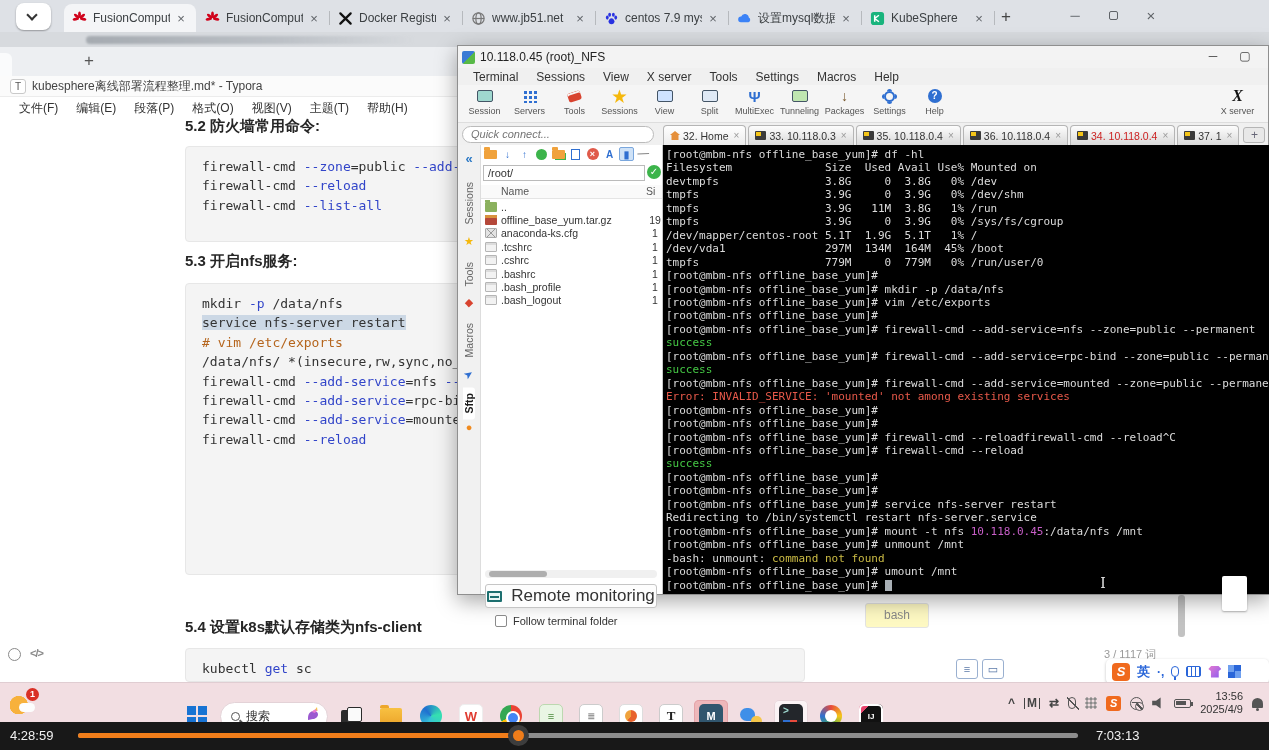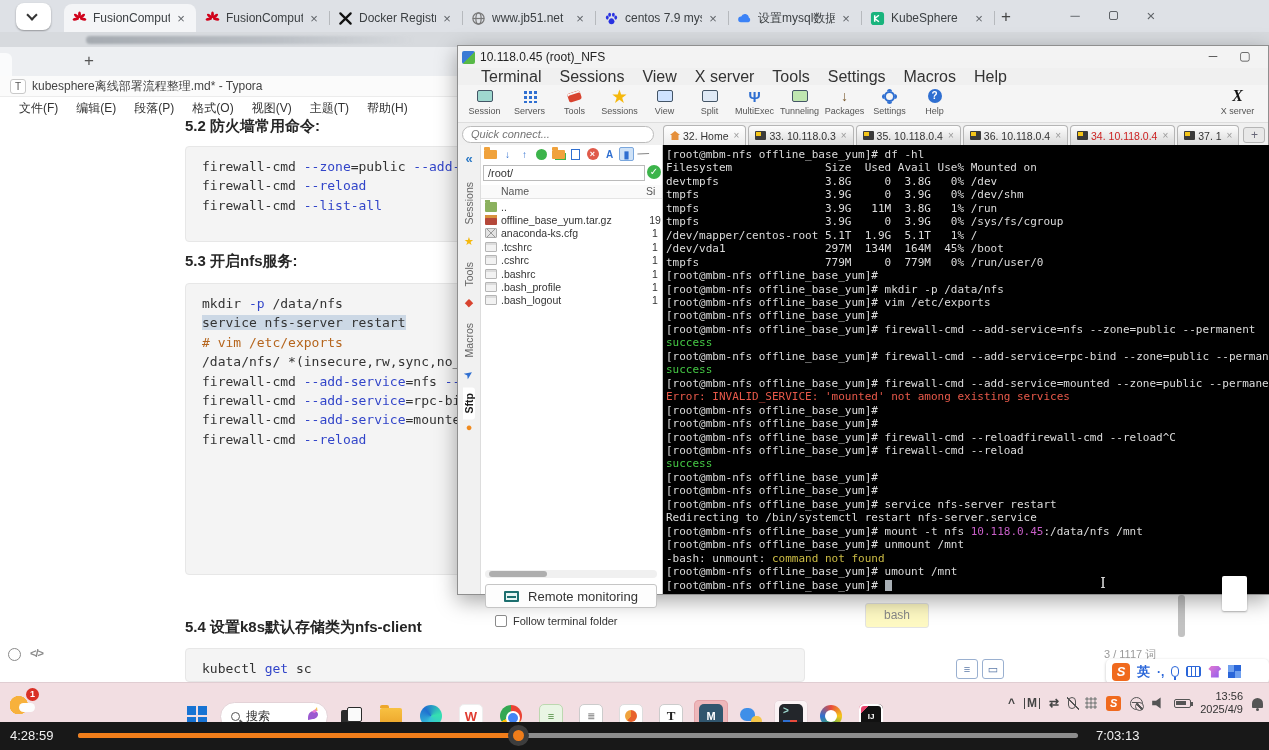--- a/index.html
+++ b/index.html
@@ -41,21 +41,21 @@
   .ty-status-code{left:30px;top:571px;color:#8a8a8a;font-size:11px;font-weight:bold;letter-spacing:-1px}
   .bash-pill{left:865px;top:527px;width:64px;height:25px;background:#fef9c3;border:1px solid #e3e3e3;border-radius:3px;color:#888;font-size:12px;text-align:center;line-height:23px}
   .ty-scroll{left:1176px;top:519px;width:11px;height:66px;background:#fff}
   .ty-scroll .thumb{position:absolute;left:2px;top:0;width:7px;height:42px;background:#c2c2c2;border-radius:3px}
   .wordcount{left:1104px;top:571px;color:#9a9a9a;font-size:11px}
   
   .moba{left:457px;top:45px;width:812px;height:550px;background:#f0f0f0;border:1px solid #8f8f8f;box-shadow:0 6px 20px rgba(0,0,0,.35)}
   .mb-title{position:absolute;left:0;top:0;width:100%;height:22px;background:#f3f3f3;display:flex;align-items:center;font-size:12px;color:#222}
   .mb-logo{width:13px;height:13px;margin:0 5px 0 4px;background:linear-gradient(135deg,#3a7bd5 50%,#58b947 50%);border-radius:2px}
   .mb-btn{position:absolute;top:2px;width:30px;height:18px;text-align:center;line-height:17px;color:#444;font-size:12px}
-  .mb-menu{position:absolute;left:0;top:22px;width:100%;height:17px;display:flex;align-items:center;padding-left:14px;font-size:16px;color:#333}
+  .mb-menu{position:absolute;left:0;top:22px;width:100%;height:17px;display:flex;align-items:center;padding-left:6px;font-size:12px;color:#333}
   .mb-menu span{padding:1px 9px}
   .mb-tools{position:absolute;left:0;top:39px;width:100%;height:38px;background:#f5f5f5;border-bottom:1px solid #ddd;display:flex;align-items:flex-start;padding:2px 2px 0 4px}
   .tbi{width:45px;display:flex;flex-direction:column;align-items:center;gap:1px}
   .tbi .lab{font-size:9px;color:#555;white-space:nowrap}
   .tbi .ig{height:18px;display:flex;align-items:center;justify-content:center}
   .mm{width:16px;height:12px;border:1.5px solid #456;border-radius:2px;background:#cfe3ff}
   .mm.teal{background:#9fd8cf}.mm.green{background:#bfe6b0}.mm.dark{background:#dfe9f5}
   .dots{width:14px;height:13px;background:radial-gradient(circle,#2f6fd1 1.6px,transparent 1.8px);background-size:5px 5px}
   .tico-t{font-weight:bold;font-size:14px}
   .gear{width:11px;height:11px;border:2.5px solid #2f6fd1;border-radius:50%;box-shadow:0 -5px 0 -3px #2f6fd1,0 5px 0 -3px #2f6fd1,-5px 0 0 -3px #2f6fd1,5px 0 0 -3px #2f6fd1}
@@ -93,21 +93,21 @@
   .frow{height:13.4px;display:flex;align-items:center;font-size:10.5px;color:#333;padding-left:4px}
   .frow .nm{flex:1;white-space:nowrap;overflow:hidden}
   .frow .sz{width:14px;text-align:center;color:#333}
   .fr-ic{width:12px;height:10px;margin-right:4px;flex:none;border-radius:1px}
   .fr-folder{background:#8bb15e;position:relative}.fr-folder::before{content:"";position:absolute;left:0;top:-2px;width:5px;height:2px;background:#8bb15e}
   .fr-archive{background:#b5483a;box-shadow:inset 0 3px 0 #d9923e}
   .fr-cfg{background:#e3e3e3;border:1px solid #aaa;background-image:linear-gradient(45deg,transparent 45%,#999 45%,#999 55%,transparent 55%),linear-gradient(-45deg,transparent 45%,#999 45%,#999 55%,transparent 55%)}
   .fr-file{background:#f2f2f2;border:1px solid #b5b5b5;box-shadow:inset 0 2px 0 #dcdcdc}
   .hscroll{position:absolute;left:4px;top:425px;width:172px;height:8px;background:#f0f0f0;border-radius:4px}
   .hscroll .hthumb{position:absolute;left:4px;top:1px;width:58px;height:6px;background:#aeaeae;border-radius:3px}
-  .rm-btn{position:absolute;left:4px;top:439px;width:172px;height:24px;background:#fdfdfd;border:1px solid #c5c5c5;border-radius:3px;display:flex;align-items:center;justify-content:center;gap:9px;font-size:13px;color:#333}
+  .rm-btn{position:absolute;left:4px;top:439px;width:172px;height:24px;background:#fdfdfd;border:1px solid #c5c5c5;border-radius:3px;display:flex;align-items:center;justify-content:center;gap:9px;font-size:17px;color:#333}
   .rm-ic{width:15px;height:11px;border:2px solid #1d6f6f;border-radius:1px;background:#e8f6f4;position:relative}
   .rm-ic::before{content:"";position:absolute;left:1px;top:3px;width:9px;height:2px;background:#1d6f6f}
   .ftf-row{position:absolute;left:14px;top:470px;display:flex;gap:6px;font-size:11px;color:#333}
   .cbx{width:12px;height:12px;border:1px solid #8a8a8a;background:#fff;border-radius:2px}
   
   .term{position:absolute;left:205px;top:99px;width:607px;height:449px;background:#000;overflow:hidden;padding:3px 0 0 3px}
   .tl{font-family:"DejaVu Sans Mono",monospace;font-size:11px;line-height:13.45px;color:#dcdcdc;white-space:pre}
   .tl .g{color:#45c945}.tl .r{color:#e8594a}.tl .y{color:#cdbd45}.tl .m{color:#c75ec7}
   .cur{display:inline-block;width:7px;height:11px;background:#a9b0b6;vertical-align:-2px}
   .term-overlay{left:1222px;top:576px;width:25px;height:35px;background:#fff;border-radius:2px;box-shadow:0 1px 2px rgba(0,0,0,.3)}

